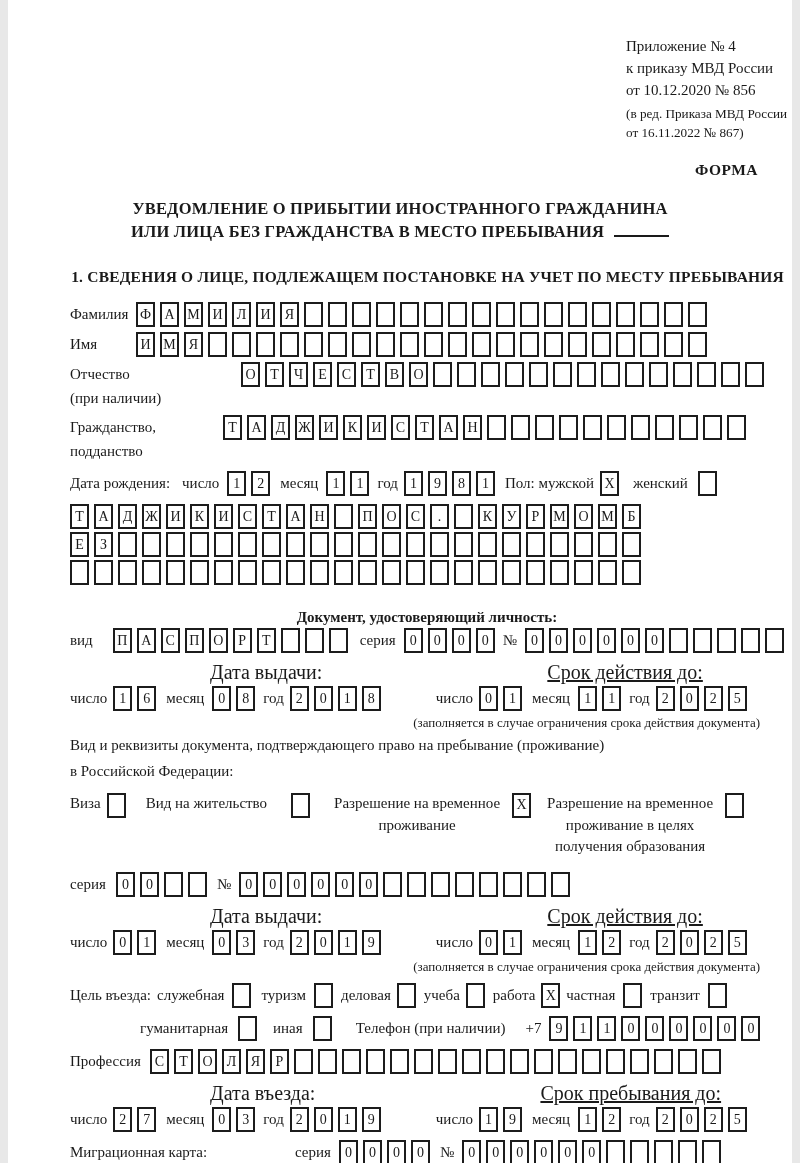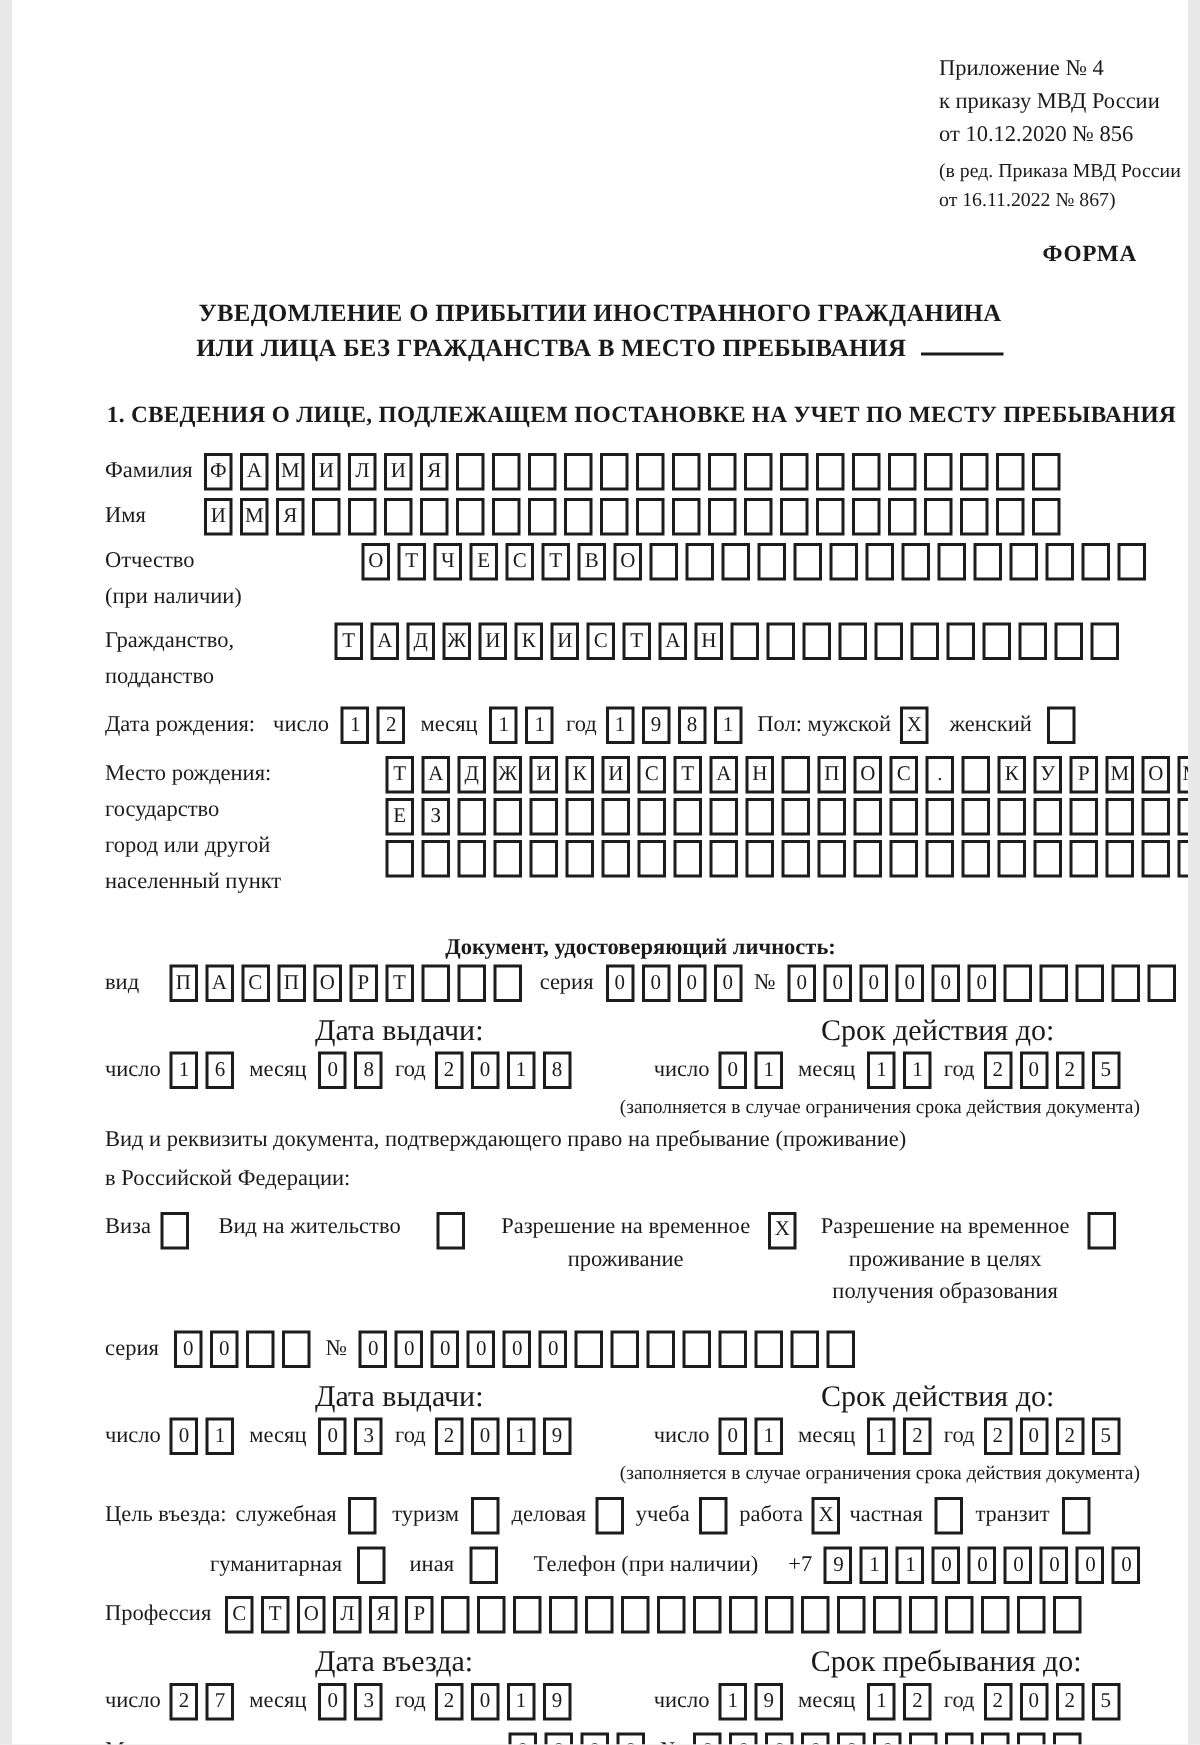--- a/index.html
+++ b/index.html
@@ -31,21 +31,21 @@
   .w140{width:140px;flex:none;}
   .w150{width:150px;flex:none;}
   .w135{width:135px;flex:none;}
   .ml6{margin-left:6px;}.ml8{margin-left:8px;}.ml10{margin-left:10px;}
   .ml12{margin-left:12px;}.ml14{margin-left:14px;}.ml16{margin-left:16px;}
   .ml20{margin-left:20px;text-align:right;}.ml24{margin-left:24px;}
   .ml55{margin-left:55px;}.ml70{margin-left:70px;}.ml75{margin-left:75px;}
   .center-bold{font-weight:bold;font-size:15px;text-align:center;margin-top:24px;}
   .dl-row{display:flex;font-size:20px;margin-top:8px;}
   .dl1{margin-left:140px;white-space:nowrap;}
-  .dl2{margin-left:225px;white-space:nowrap;}
+  .dl2{margin-left:225px;white-space:nowrap;text-decoration:underline;}
   .note{font-size:13px;}
   .note-right{text-align:right;padding-right:24px;margin-top:4px;}
   .stack{display:flex;flex-direction:column;gap:3px;}
   .vgroup{display:flex;flex-direction:column;align-items:center;font-size:15px;line-height:1.45;flex:none;}
   .visa-row{display:flex;align-items:flex-start;margin-top:10px;}
   .mt2{margin-top:2px;}.mt4{margin-top:4px;}.mt8{margin-top:8px;}.mt14{margin-top:14px;}.mt16{margin-top:16px;}
 </style>
 </head>
 <body>
 
@@ -217,26 +217,20 @@
       <span class="cells ml6">
           <span class="cell">X</span>
         </span>
       <span class="lbl ml14">женский</span>
       <span class="cells ml10">
           <span class="cell"></span>
         </span>
     </div>
 
     <div class="row top mt8">
-      <span class="lbl-col w140">
-        <div>Место рождения:</div>
-        <div>государство</div>
-        <div>город или другой</div>
-        <div>населенный пункт</div>
-      </span>
       <span class="stack">
         <span class="cells">
             <span class="cell">Т</span>
             <span class="cell">А</span>
             <span class="cell">Д</span>
             <span class="cell">Ж</span>
             <span class="cell">И</span>
             <span class="cell">К</span>
             <span class="cell">И</span>
             <span class="cell">С</span>

